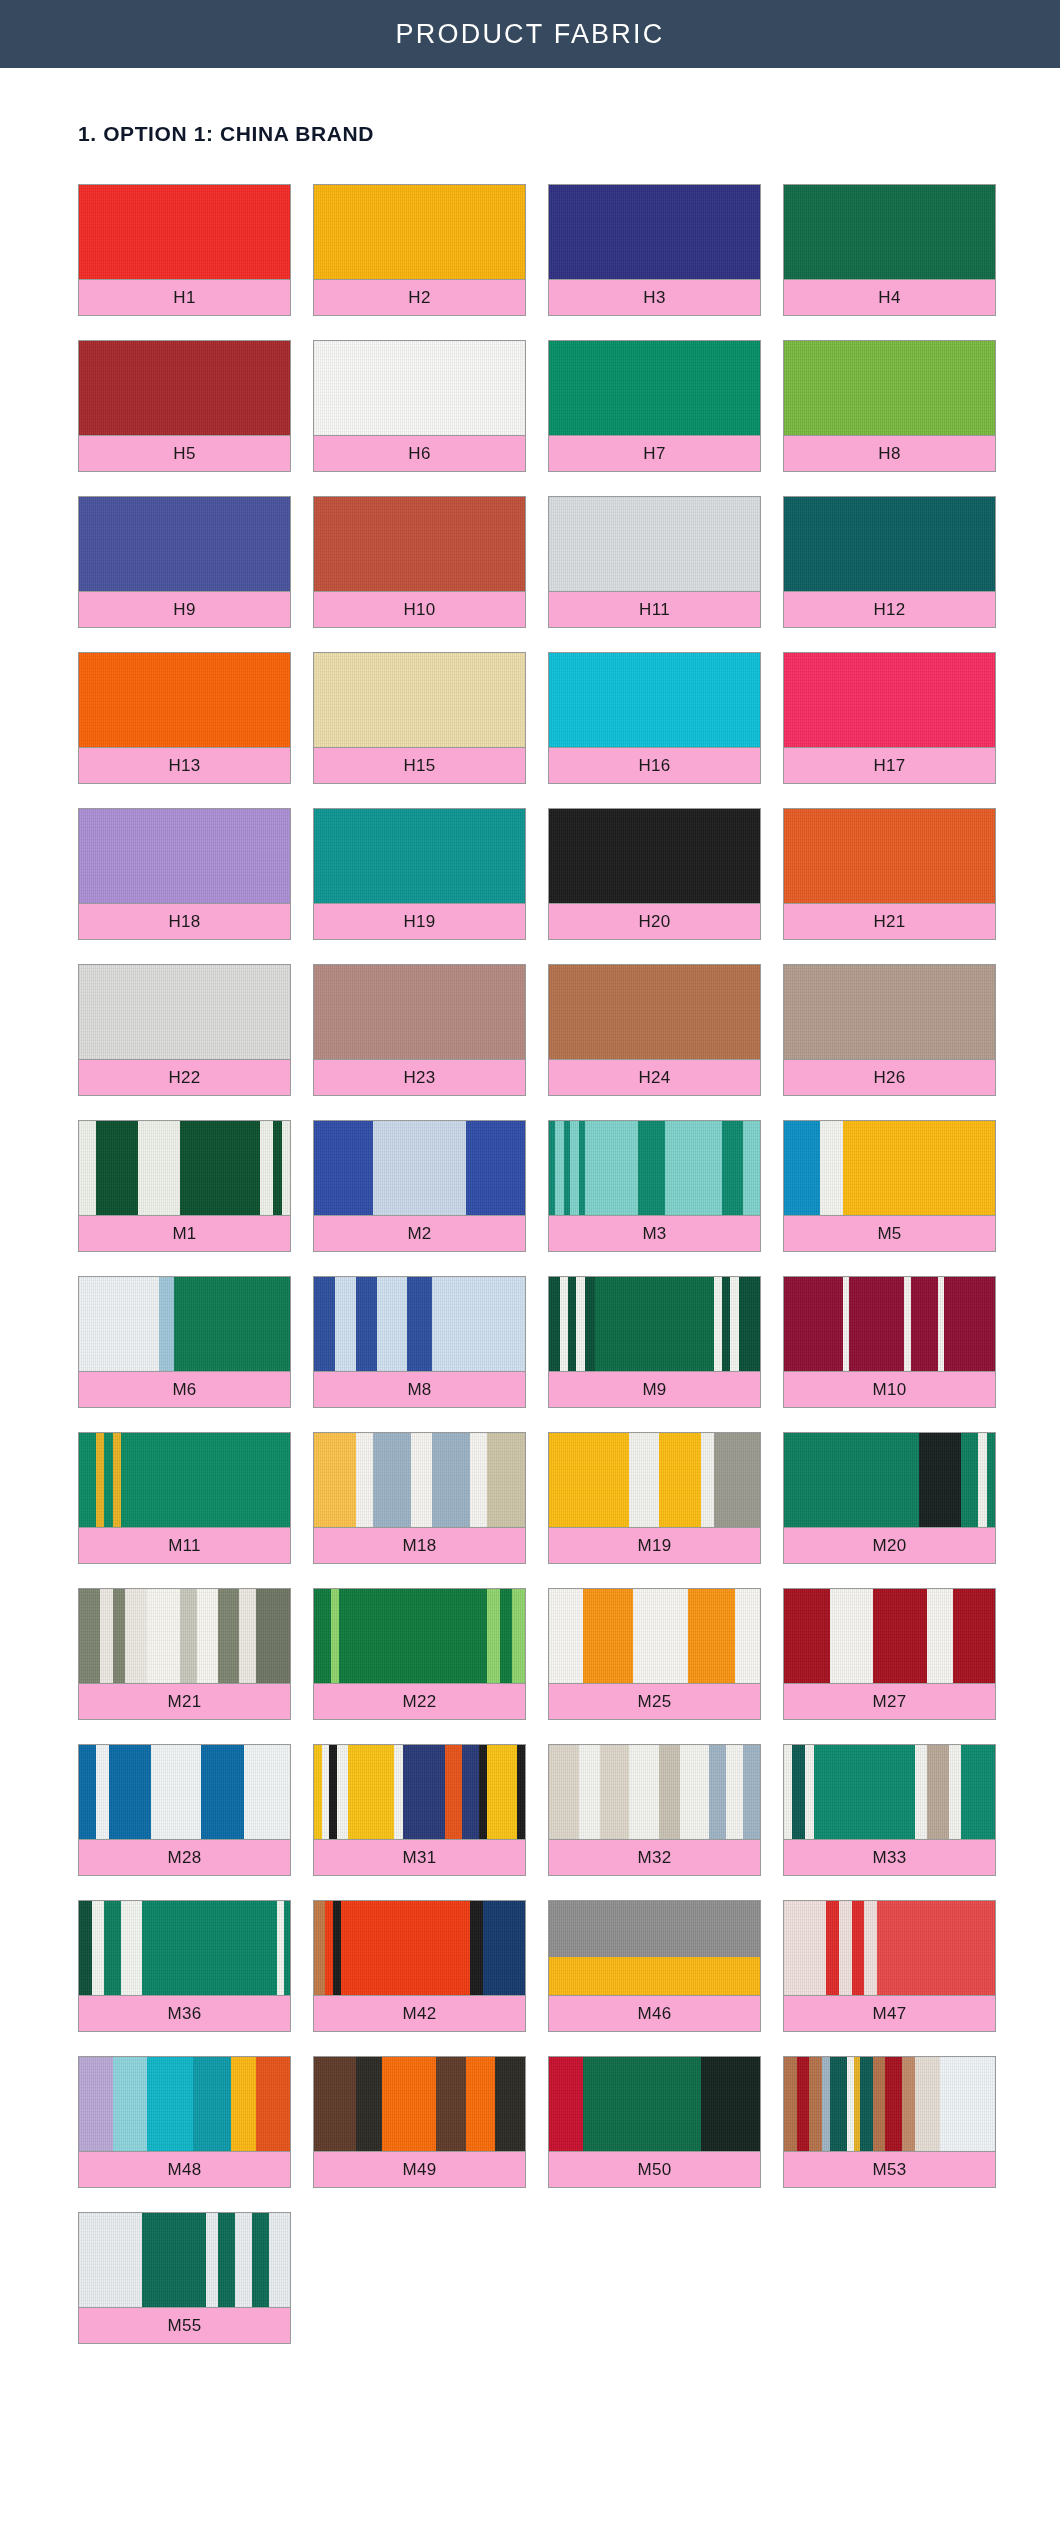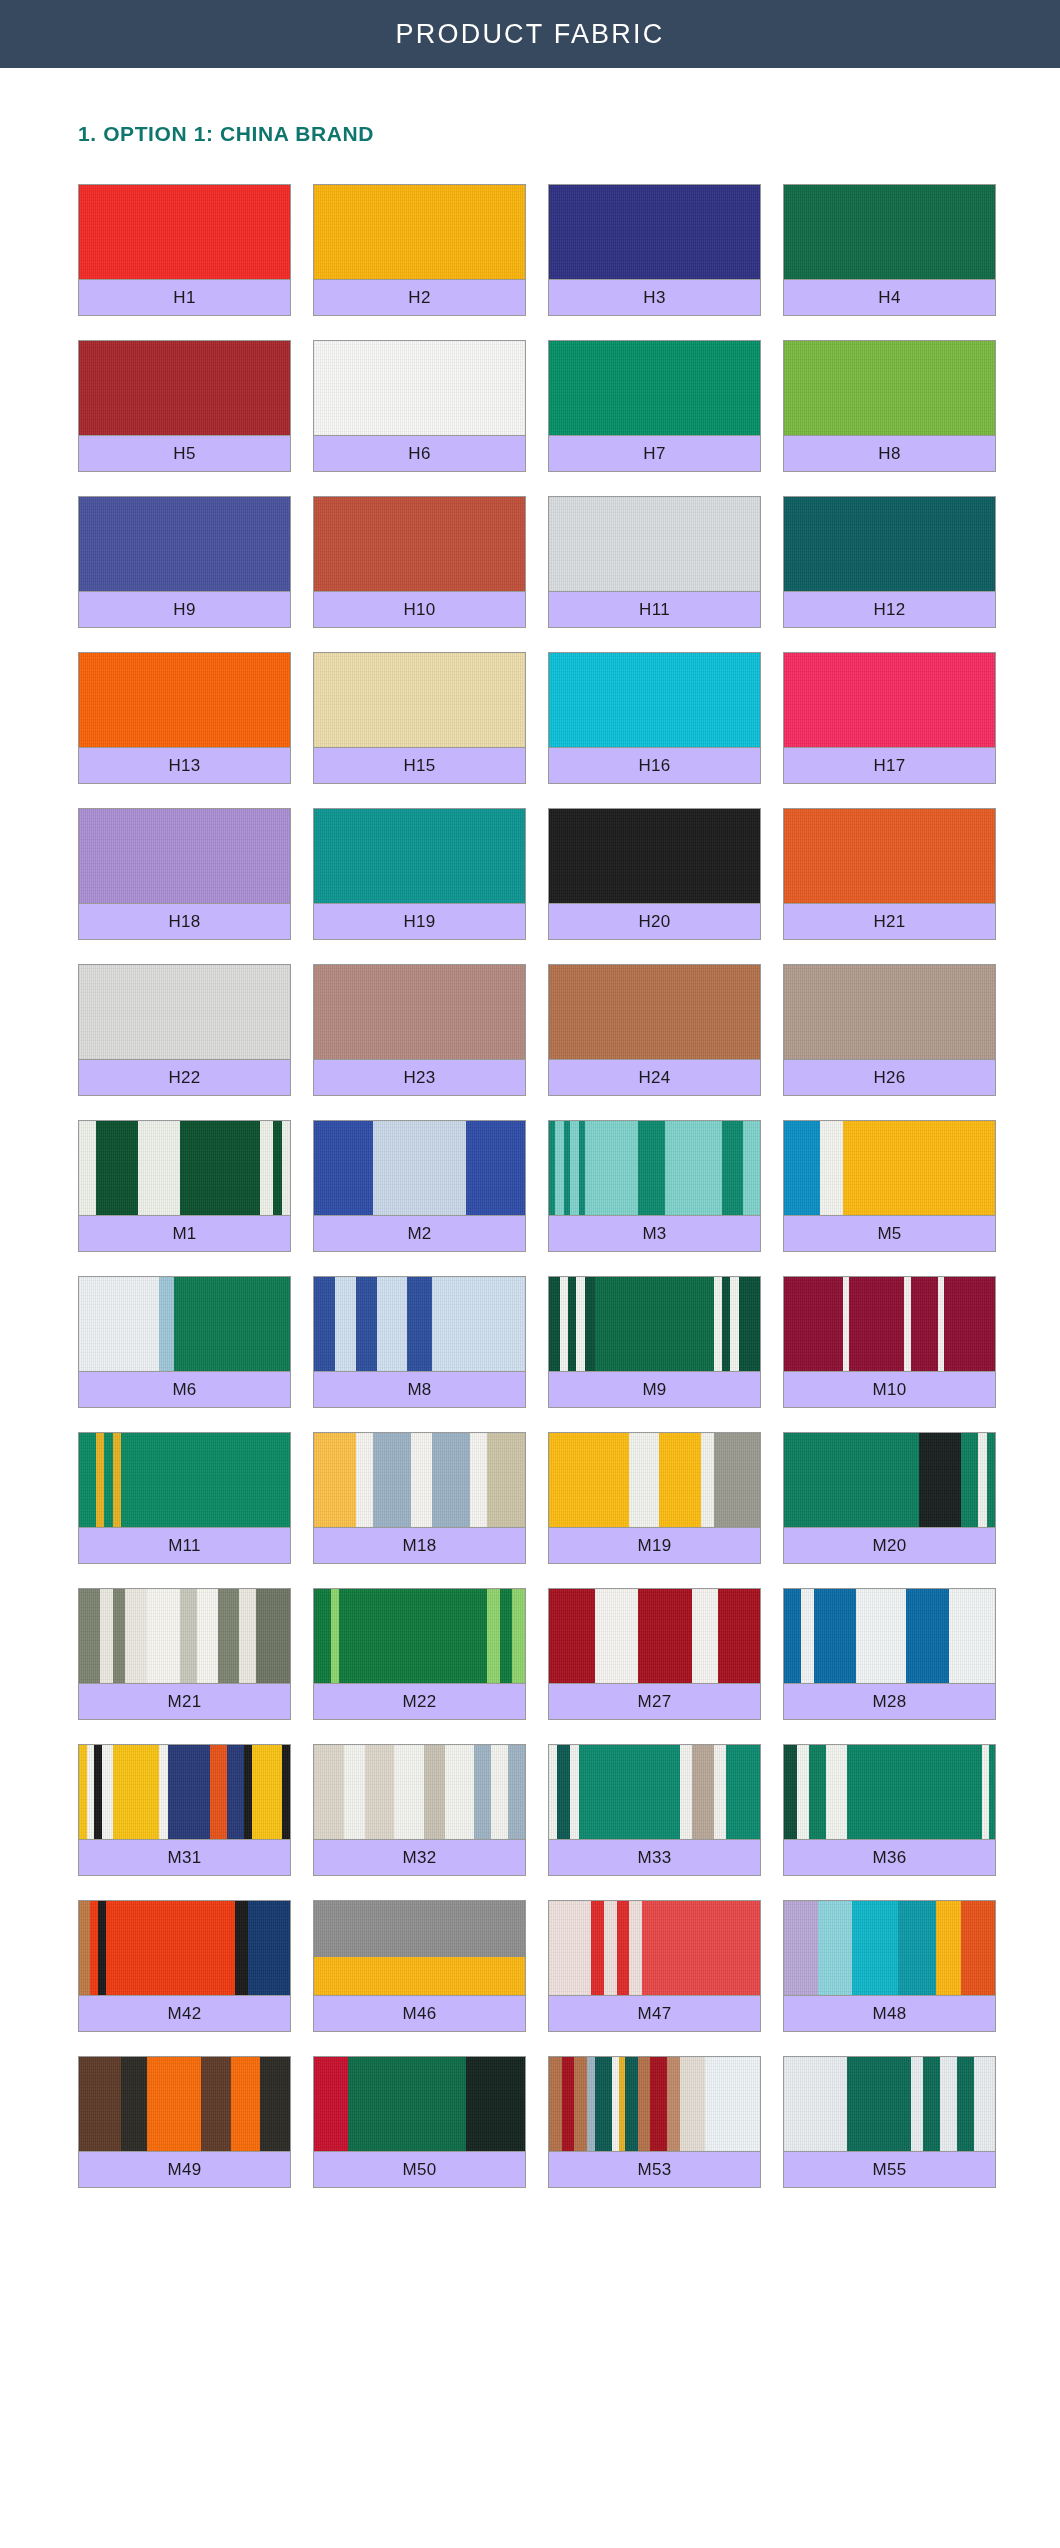--- a/index.html
+++ b/index.html
@@ -26,21 +26,21 @@
     font-weight: 400;
     font-family: "Liberation Sans", sans-serif;
   }
 
   
   .section-title {
     margin: 54px 12px 0 78px;
     font-size: 21px;
     font-weight: 700;
     letter-spacing: 0.6px;
-    color: #0f766e;
+    color: #0f172a;
   }
 
   
   .swatch-grid {
     margin: 38px 0 0 0;
     padding: 0 78px;
     display: grid;
     grid-template-columns: repeat(4, 213px);
     column-gap: 22px;
     row-gap: 24px;
@@ -69,21 +69,21 @@
     pointer-events: none;
   }
   .swatch-label {
     height: 35px;
     display: flex;
     align-items: center;
     justify-content: center;
     font-size: 17px;
     color: #1a1a1a;
     letter-spacing: .3px;
-    background: #c4b5fd;
+    background: #f9a8d4;
   }
 </style>
 </head>
 <body>
 
 <div class="header-bar">
   <div class="header-title">PRODUCT FABRIC</div>
 </div>
 
 <h2 class="section-title">1. OPTION 1: CHINA BRAND</h2>
@@ -311,20 +311,26 @@
       </div>
       <div class="swatch-label">M21</div>
     </div>
     <div class="swatch-card">
       <div class="swatch-color" style="background: linear-gradient(90deg, rgb(14, 122, 60) 0%, rgb(14, 122, 60) 8%, rgb(143, 211, 108) 8%, rgb(143, 211, 108) 12%, rgb(14, 122, 60) 12%, rgb(14, 122, 60) 82%, rgb(143, 211, 108) 82%, rgb(143, 211, 108) 88%, rgb(14, 122, 60) 88%, rgb(14, 122, 60) 94%, rgb(143, 211, 108) 94%, rgb(143, 211, 108) 100%);">
         <div class="swatch-noise"></div>
       </div>
       <div class="swatch-label">M22</div>
     </div>
     <div class="swatch-card">
+      <div class="swatch-color" style="background: linear-gradient(90deg, rgb(246, 245, 241) 0%, rgb(246, 245, 241) 16%, rgb(249, 148, 18) 16%, rgb(249, 148, 18) 40%, rgb(246, 245, 241) 40%, rgb(246, 245, 241) 66%, rgb(249, 148, 18) 66%, rgb(249, 148, 18) 88%, rgb(246, 245, 241) 88%, rgb(246, 245, 241) 100%);">
+        <div class="swatch-noise"></div>
+      </div>
+      <div class="swatch-label">M25</div>
+    </div>
+    <div class="swatch-card">
       <div class="swatch-color" style="background: linear-gradient(90deg, rgb(166, 16, 31) 0%, rgb(166, 16, 31) 22%, rgb(245, 244, 240) 22%, rgb(245, 244, 240) 42%, rgb(166, 16, 31) 42%, rgb(166, 16, 31) 68%, rgb(245, 244, 240) 68%, rgb(245, 244, 240) 80%, rgb(166, 16, 31) 80%, rgb(166, 16, 31) 100%);">
         <div class="swatch-noise"></div>
       </div>
       <div class="swatch-label">M27</div>
     </div>
     <div class="swatch-card">
       <div class="swatch-color" style="background: linear-gradient(90deg, rgb(11, 107, 166) 0%, rgb(11, 107, 166) 8%, rgb(241, 244, 245) 8%, rgb(241, 244, 245) 14%, rgb(11, 107, 166) 14%, rgb(11, 107, 166) 34%, rgb(241, 244, 245) 34%, rgb(241, 244, 245) 58%, rgb(11, 107, 166) 58%, rgb(11, 107, 166) 78%, rgb(241, 244, 245) 78%, rgb(241, 244, 245) 100%);">
         <div class="swatch-noise"></div>
       </div>
       <div class="swatch-label">M28</div>

